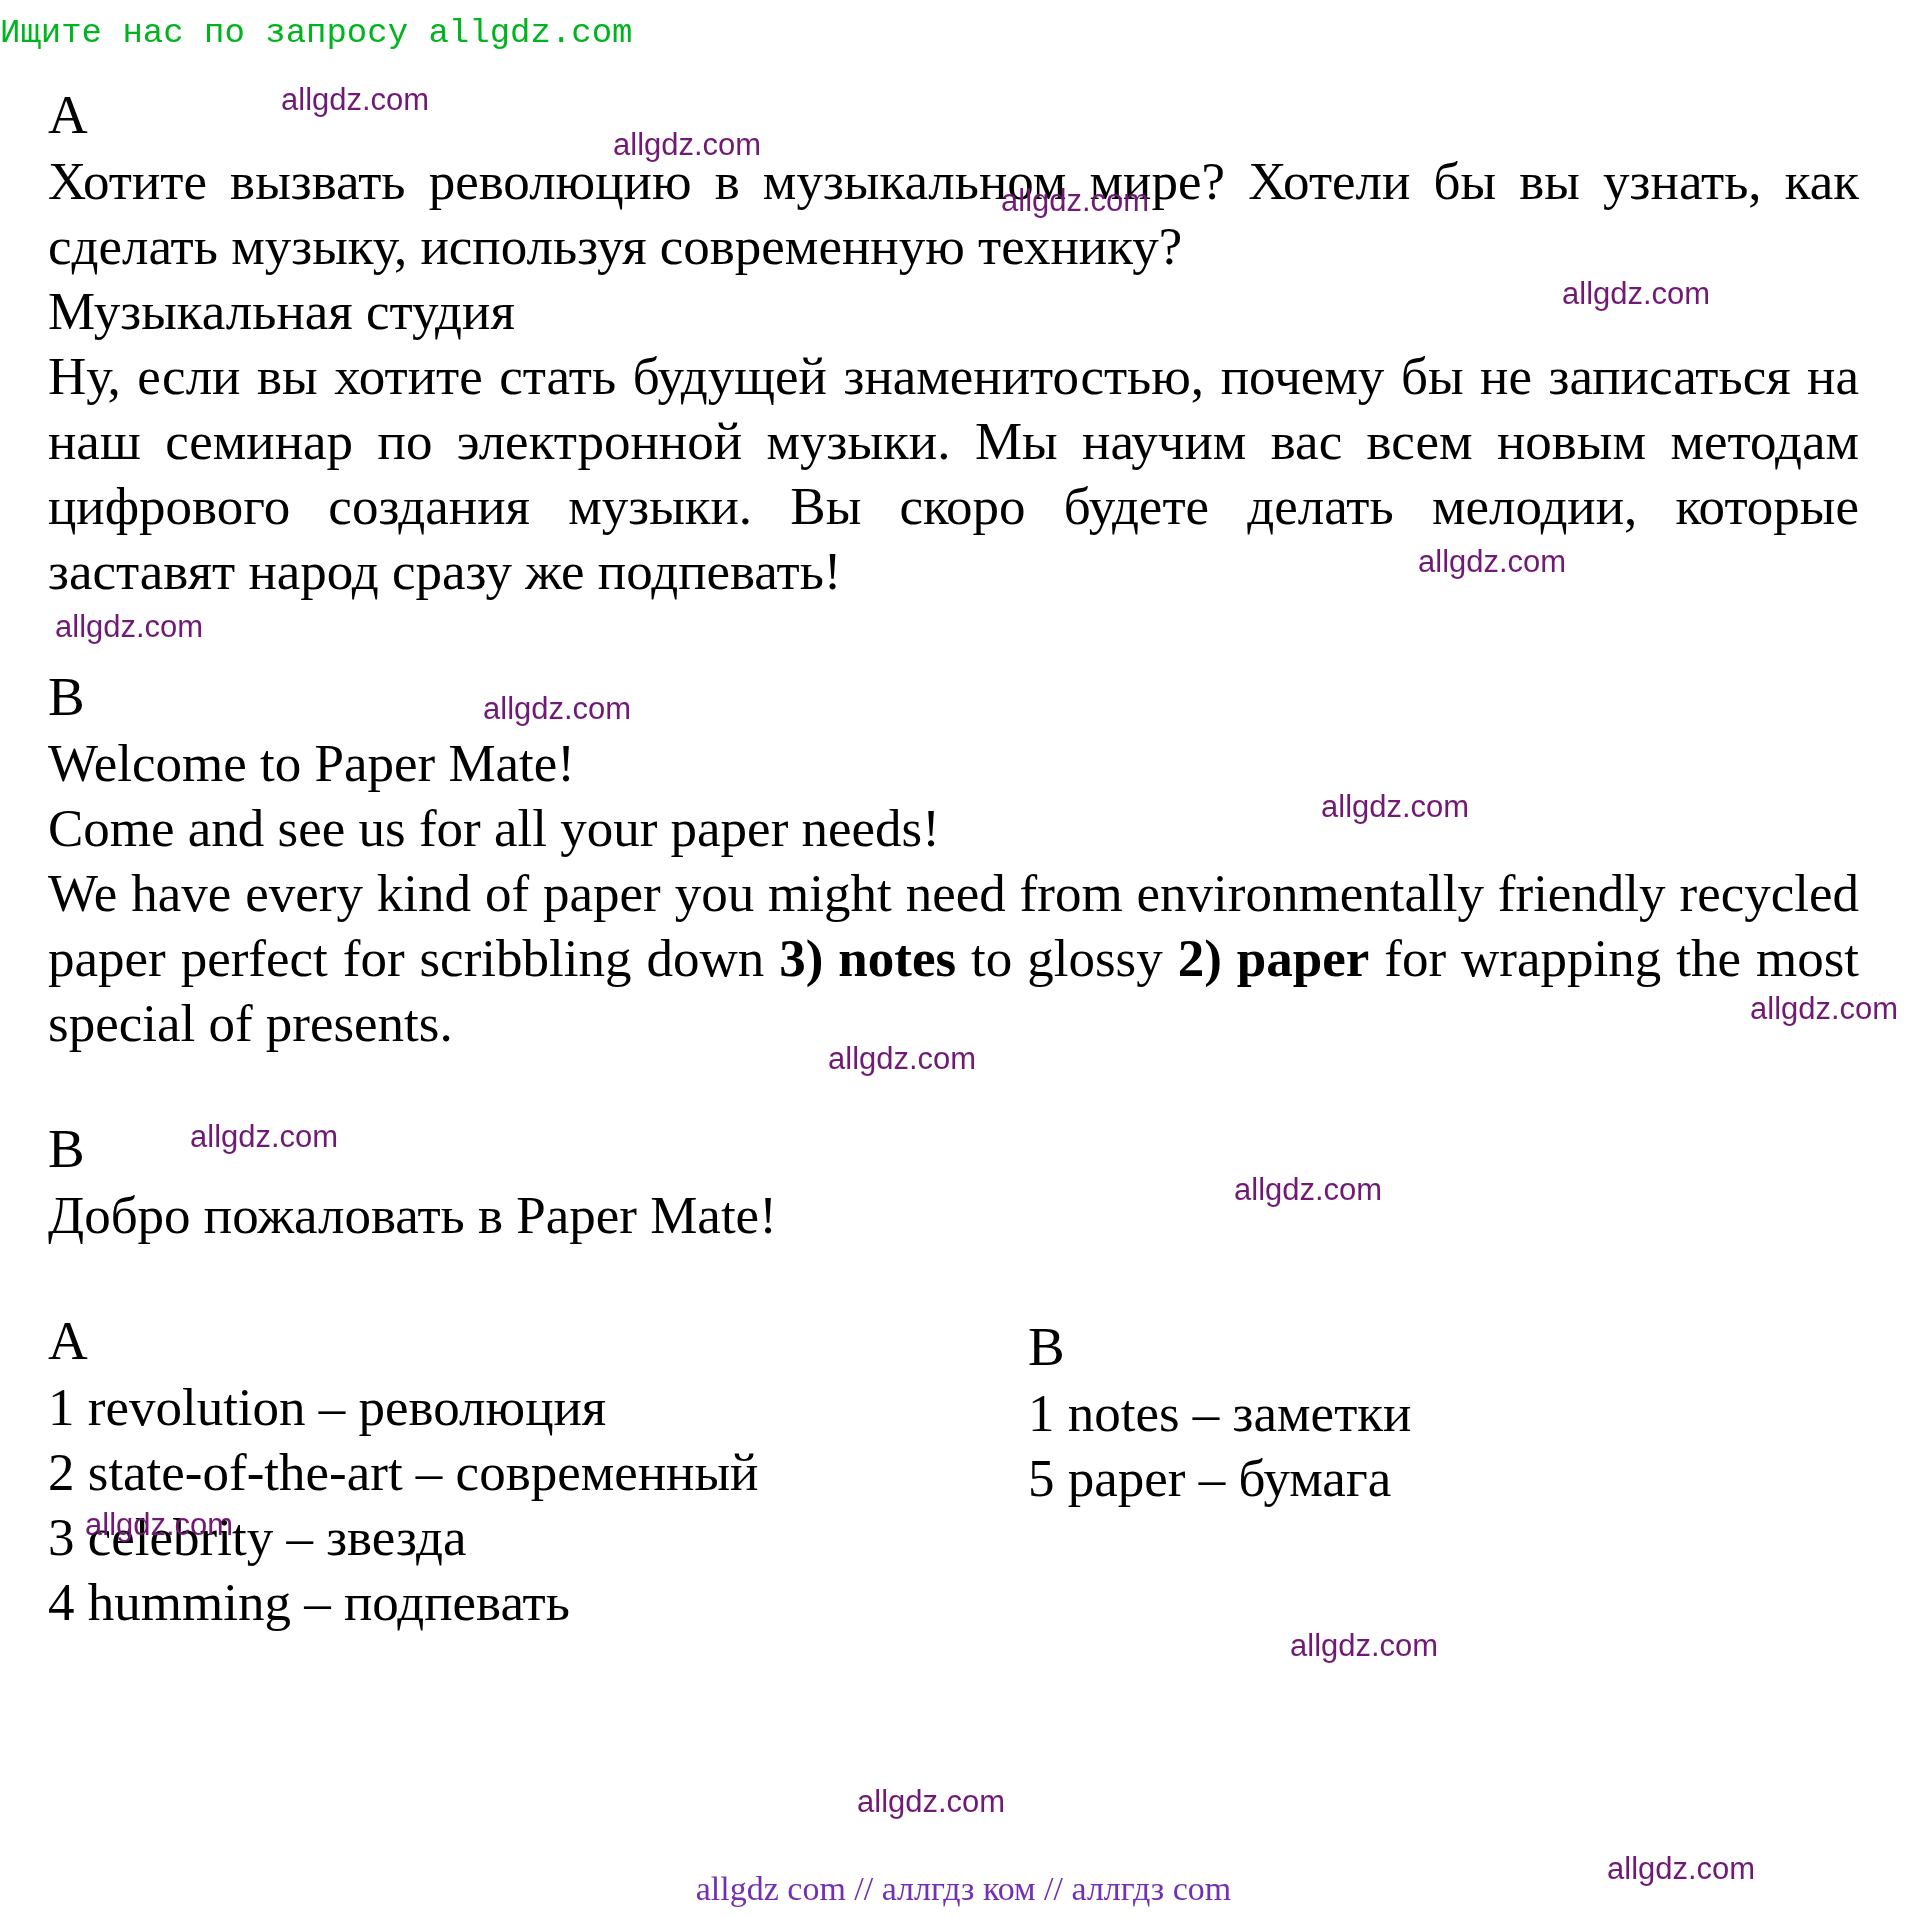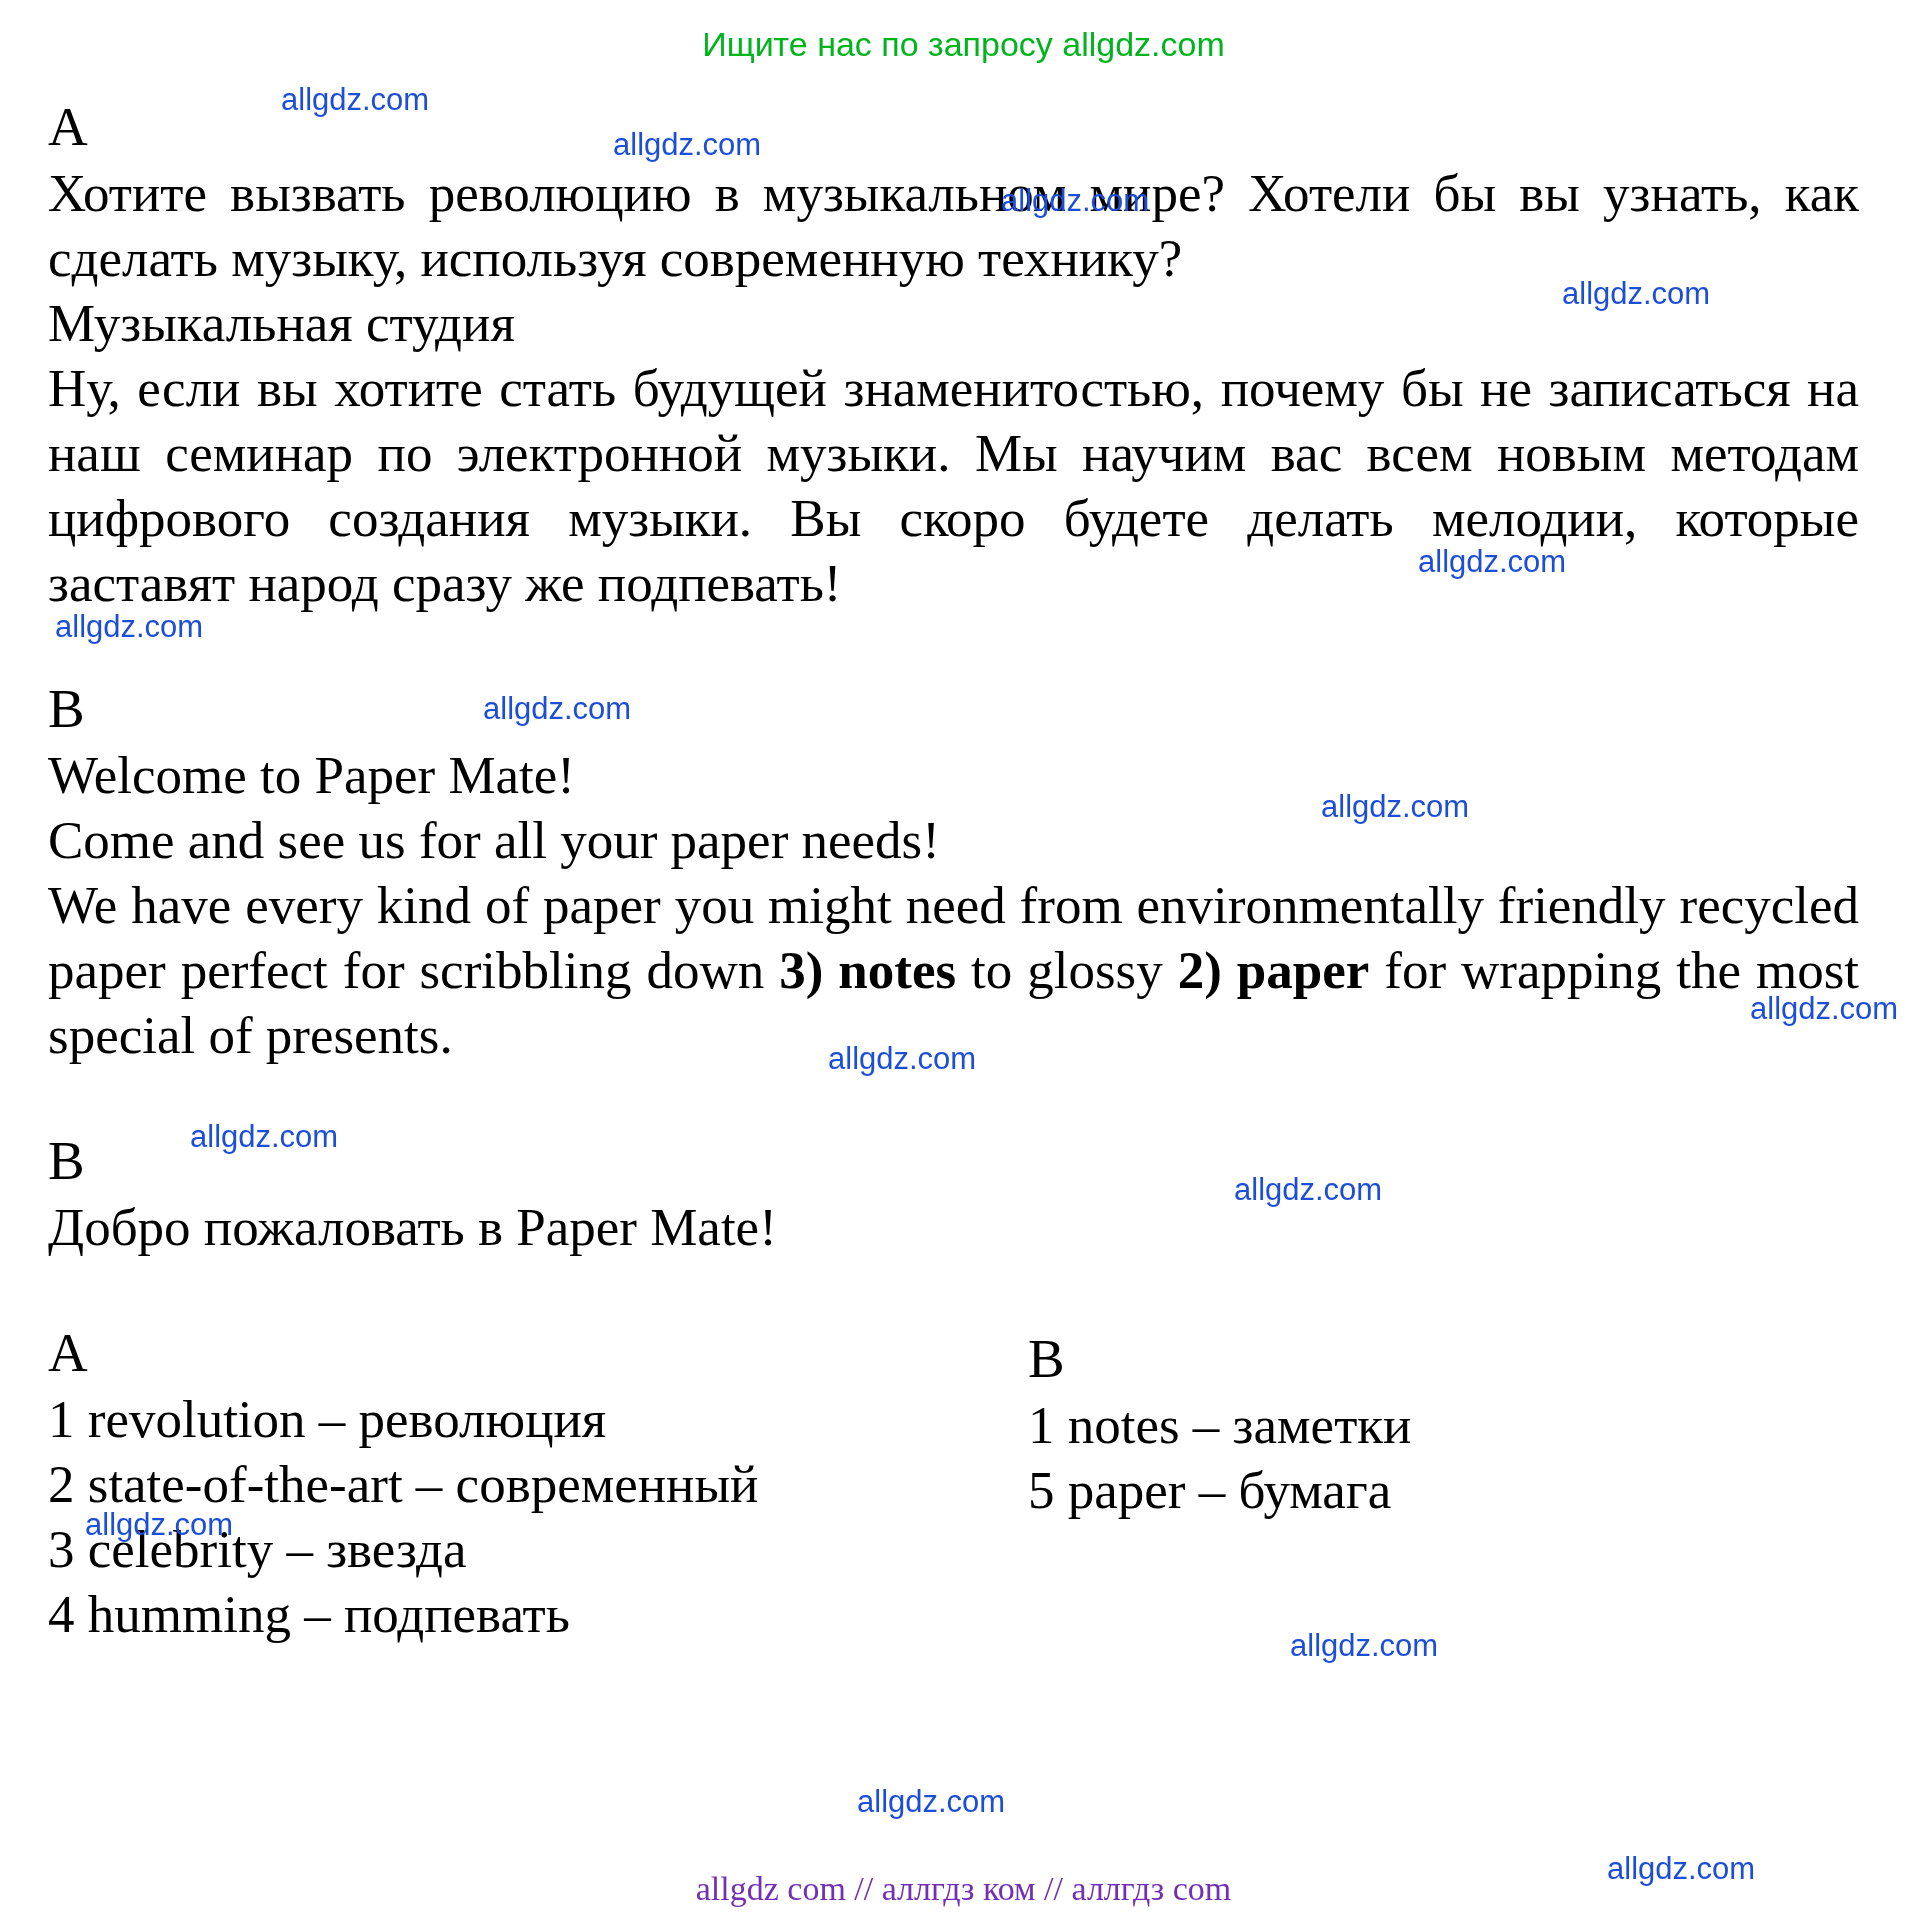--- a/index.html
+++ b/index.html
@@ -7,23 +7,23 @@
   body {
     width:1927px; height:1917px;
     font-family:"Liberation Serif", serif;
     color:#000000;
     position:relative;
     overflow:hidden;
   }
   .page { position:relative; width:1927px; height:1917px; background:#ffffff; }
 
   .green-header {
-    padding-top:25px;
-    text-align:center;
-    font-family:Liberation Sans, sans-serif;
+    padding-top:14px;
+    text-align:left;
+    font-family:Liberation Mono, monospace;
     font-size:34px;
     color:#00b41e;
   }
 
   .content { padding:0 68px 0 48px; }
 
   .section-letter {
     font-size:55px;
     line-height:68px;
     margin-top:59px;
@@ -42,21 +42,21 @@
   .vocab-row { display:flex; align-items:flex-start; }
   .vocab-col-a { width:980px; }
   .vocab-col-b { margin-top:65px; }
   .vocab-row .section-letter { margin-top:59px; }
   .vocab-col-b .section-letter { margin-top:0; }
 
   .wm {
     position:absolute;
     font-family:"Liberation Sans", sans-serif;
     font-size:31px;
-    color:#1d4ed8;
+    color:#701a75;
     white-space:nowrap;
   }
 
   .footer {
     position:absolute;
     left:0; right:0; bottom:9.5px;
     text-align:center;
     font-family:Liberation Serif, serif;
     font-size:34px;
     color:#7330b5;

